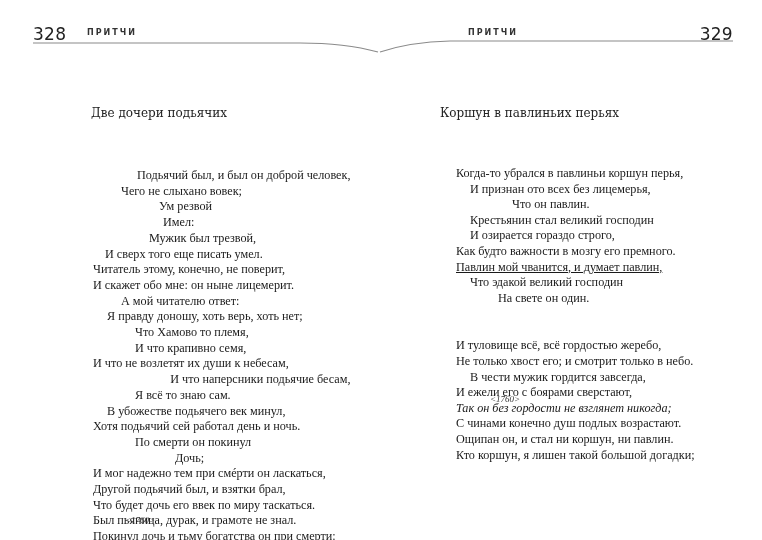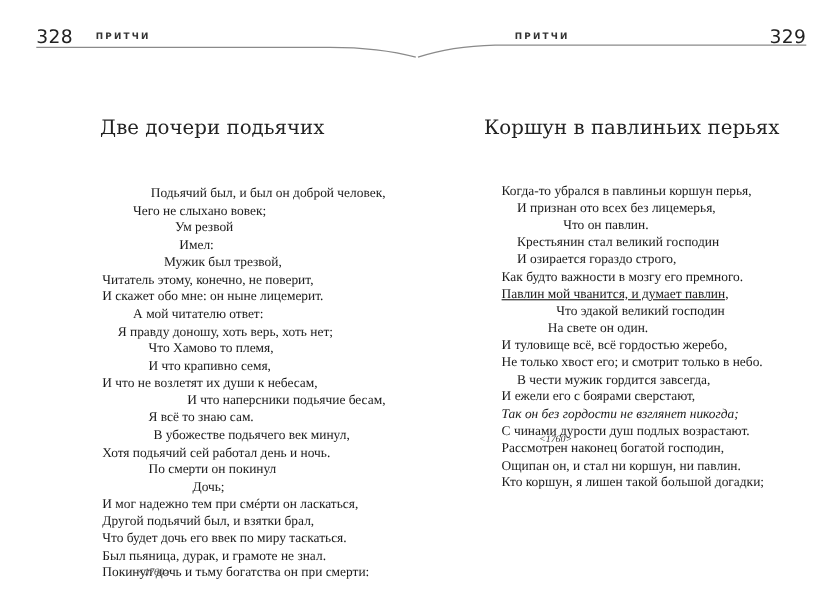--- a/index.html
+++ b/index.html
@@ -8,21 +8,21 @@
   .page { position:absolute; top:0; height:540px; }
   .left-page { left:0; width:381px; }
   .right-page { left:381px; width:381px; }
   .page-num { position:absolute; top:24px; font-size:17px; font-family:"DejaVu Sans", sans-serif; font-weight:500; color:#222; letter-spacing:0.3px; }
   .running-head { position:absolute; top:28px; font-size:8px; font-family:"DejaVu Sans", sans-serif; letter-spacing:2px; color:#333; font-weight:bold; }
   .left-page .page-num { left:33px; }
   .left-page .running-head { left:87px; }
   .right-page .page-num { right:29px; }
   .right-page .running-head { left:87px; }
   svg.rules { position:absolute; left:0; top:0; width:762px; height:60px; }
-  .title { position:absolute; top:106px; font-size:18px; color:#222; font-family:"DejaVu Serif", serif; }
+  .title { position:absolute; top:106px; font-size:12px; color:#222; font-family:"DejaVu Serif", serif; }
   .left-page .title { left:91px; }
   .right-page .title { left:59px; }
   .poem { position:absolute; top:168px; font-family:"Liberation Serif", serif; font-size:12.2px; line-height:15.7px; color:#1a1a1a; }
   .left-page .poem { left:93px; }
   .right-page .poem { left:75px; top:166px; line-height:15.6px; }
   .line { white-space:nowrap; display:block; }
   .date { position:absolute; font-family:"Liberation Serif", serif; font-size:9px; color:#333;font-style:italic; }
   .left-page .date { left:125px; top:515px; }
   .right-page .date { left:109px; top:394px; }
 </style>
@@ -37,30 +37,31 @@
 <div class="page left-page">
   <div class="page-num">328</div>
   <div class="running-head">ПРИТЧИ</div>
   <div class="title">Две дочери подьячих</div>
   <div class="poem" id="left-poem">
       <span class="line" style="padding-left: 0px; margin-left: 44px;">Подьячий был, и был он доброй человек,</span>
       <span class="line" style="padding-left: 28px;">Чего не слыхано вовек;</span>
       <span class="line" style="padding-left: 66px;">Ум резвой</span>
       <span class="line" style="padding-left: 70px;">Имел:</span>
       <span class="line" style="padding-left: 56px;">Мужик был трезвой,</span>
+      <span class="line" style="padding-left: 12px;">И сверх того еще писать умел.</span>
       <span class="line" style="padding-left: 0px;">Читатель этому, конечно, не поверит,</span>
       <span class="line" style="padding-left: 0px;">И скажет обо мне: он ныне лицемерит.</span>
       <span class="line" style="padding-left: 28px;">А мой читателю ответ:</span>
       <span class="line" style="padding-left: 14px;">Я правду доношу, хоть верь, хоть нет;</span>
       <span class="line" style="padding-left: 42px;">Что Хамово то племя,</span>
       <span class="line" style="padding-left: 42px;">И что крапивно семя,</span>
       <span class="line" style="padding-left: 0px;">И что не возлетят их души к небесам,</span>
       <span class="line" style="padding-left: 0px; text-align: right;">И что наперсники подьячие бесам,</span>
       <span class="line" style="padding-left: 42px;">Я всё то знаю сам.</span>
-      <span class="line" style="padding-left: 14px; text-align: center;">В убожестве подьячего век минул,</span>
+      <span class="line" style="padding-left: 14px;">В убожестве подьячего век минул,</span>
       <span class="line" style="padding-left: 0px;">Хотя подьячий сей работал день и ночь.</span>
       <span class="line" style="padding-left: 42px;">По смерти он покинул</span>
       <span class="line" style="padding-left: 82px;">Дочь;</span>
       <span class="line" style="padding-left: 0px;">И мог надежно тем при смéрти он ласкаться,</span>
       <span class="line" style="padding-left: 0px;">Другой подьячий был, и взятки брал,</span>
       <span class="line" style="padding-left: 0px;">Что будет дочь его ввек по миру таскаться.</span>
       <span class="line" style="padding-left: 0px;">Был пьяница, дурак, и грамоте не знал.</span>
       <span class="line" style="padding-left: 0px;">Покинул дочь и тьму богатства он при смерти:</span>
     </div>
   <div class="date">&lt;1760&gt;</div>
@@ -71,26 +72,25 @@
   <div class="running-head">ПРИТЧИ</div>
   <div class="title">Коршун в павлиньих перьях</div>
   <div class="poem" id="right-poem">
       <span class="line" style="padding-left: 0px;">Когда-то убрался в павлиньи коршун перья,</span>
       <span class="line" style="padding-left: 14px;">И признан ото всех без лицемерья,</span>
       <span class="line" style="padding-left: 56px;">Что он павлин.</span>
       <span class="line" style="padding-left: 14px;">Крестьянин стал великий господин</span>
       <span class="line" style="padding-left: 14px;">И озирается гораздо строго,</span>
       <span class="line" style="padding-left: 0px;">Как будто важности в мозгу его премного.</span>
       <span class="line" style="padding-left: 0px; text-decoration: underline;">Павлин мой чванится, и думает павлин,</span>
-      <span class="line" style="padding-left: 14px; text-align: center;">Что эдакой великий господин</span>
+      <span class="line" style="padding-left: 14px;">Что эдакой великий господин</span>
       <span class="line" style="padding-left: 42px;">На свете он один.</span>
-      <span class="line" style="padding-left: 0px;">И туловище всё, всё гордостью жеребо,</span>
+      <span class="line" style="padding-left: 0px; margin-top: 32px;">И туловище всё, всё гордостью жеребо,</span>
       <span class="line" style="padding-left: 0px;">Не только хвост его; и смотрит только в небо.</span>
       <span class="line" style="padding-left: 14px;">В чести мужик гордится завсегда,</span>
       <span class="line" style="padding-left: 0px;">И ежели его с боярами сверстают,</span>
       <span class="line" style="padding-left: 0px; font-style: italic;">Так он без гордости не взглянет никогда;</span>
-      <span class="line" style="padding-left: 0px;">С чинами дурости душ подлых возрастают.</span>
-      <span class="line" style="padding-left: 0px;">Рассмотрен наконец богатой господин,</span>
+      <span class="line" style="padding-left: 0px;">С чинами конечно душ подлых возрастают.</span>
       <span class="line" style="padding-left: 0px;">Ощипан он, и стал ни коршун, ни павлин.</span>
       <span class="line" style="padding-left: 0px;">Кто коршун, я лишен такой большой догадки;</span>
     </div>
   <div class="date">&lt;1760&gt;</div>
 </div>
 
 </body></html>

